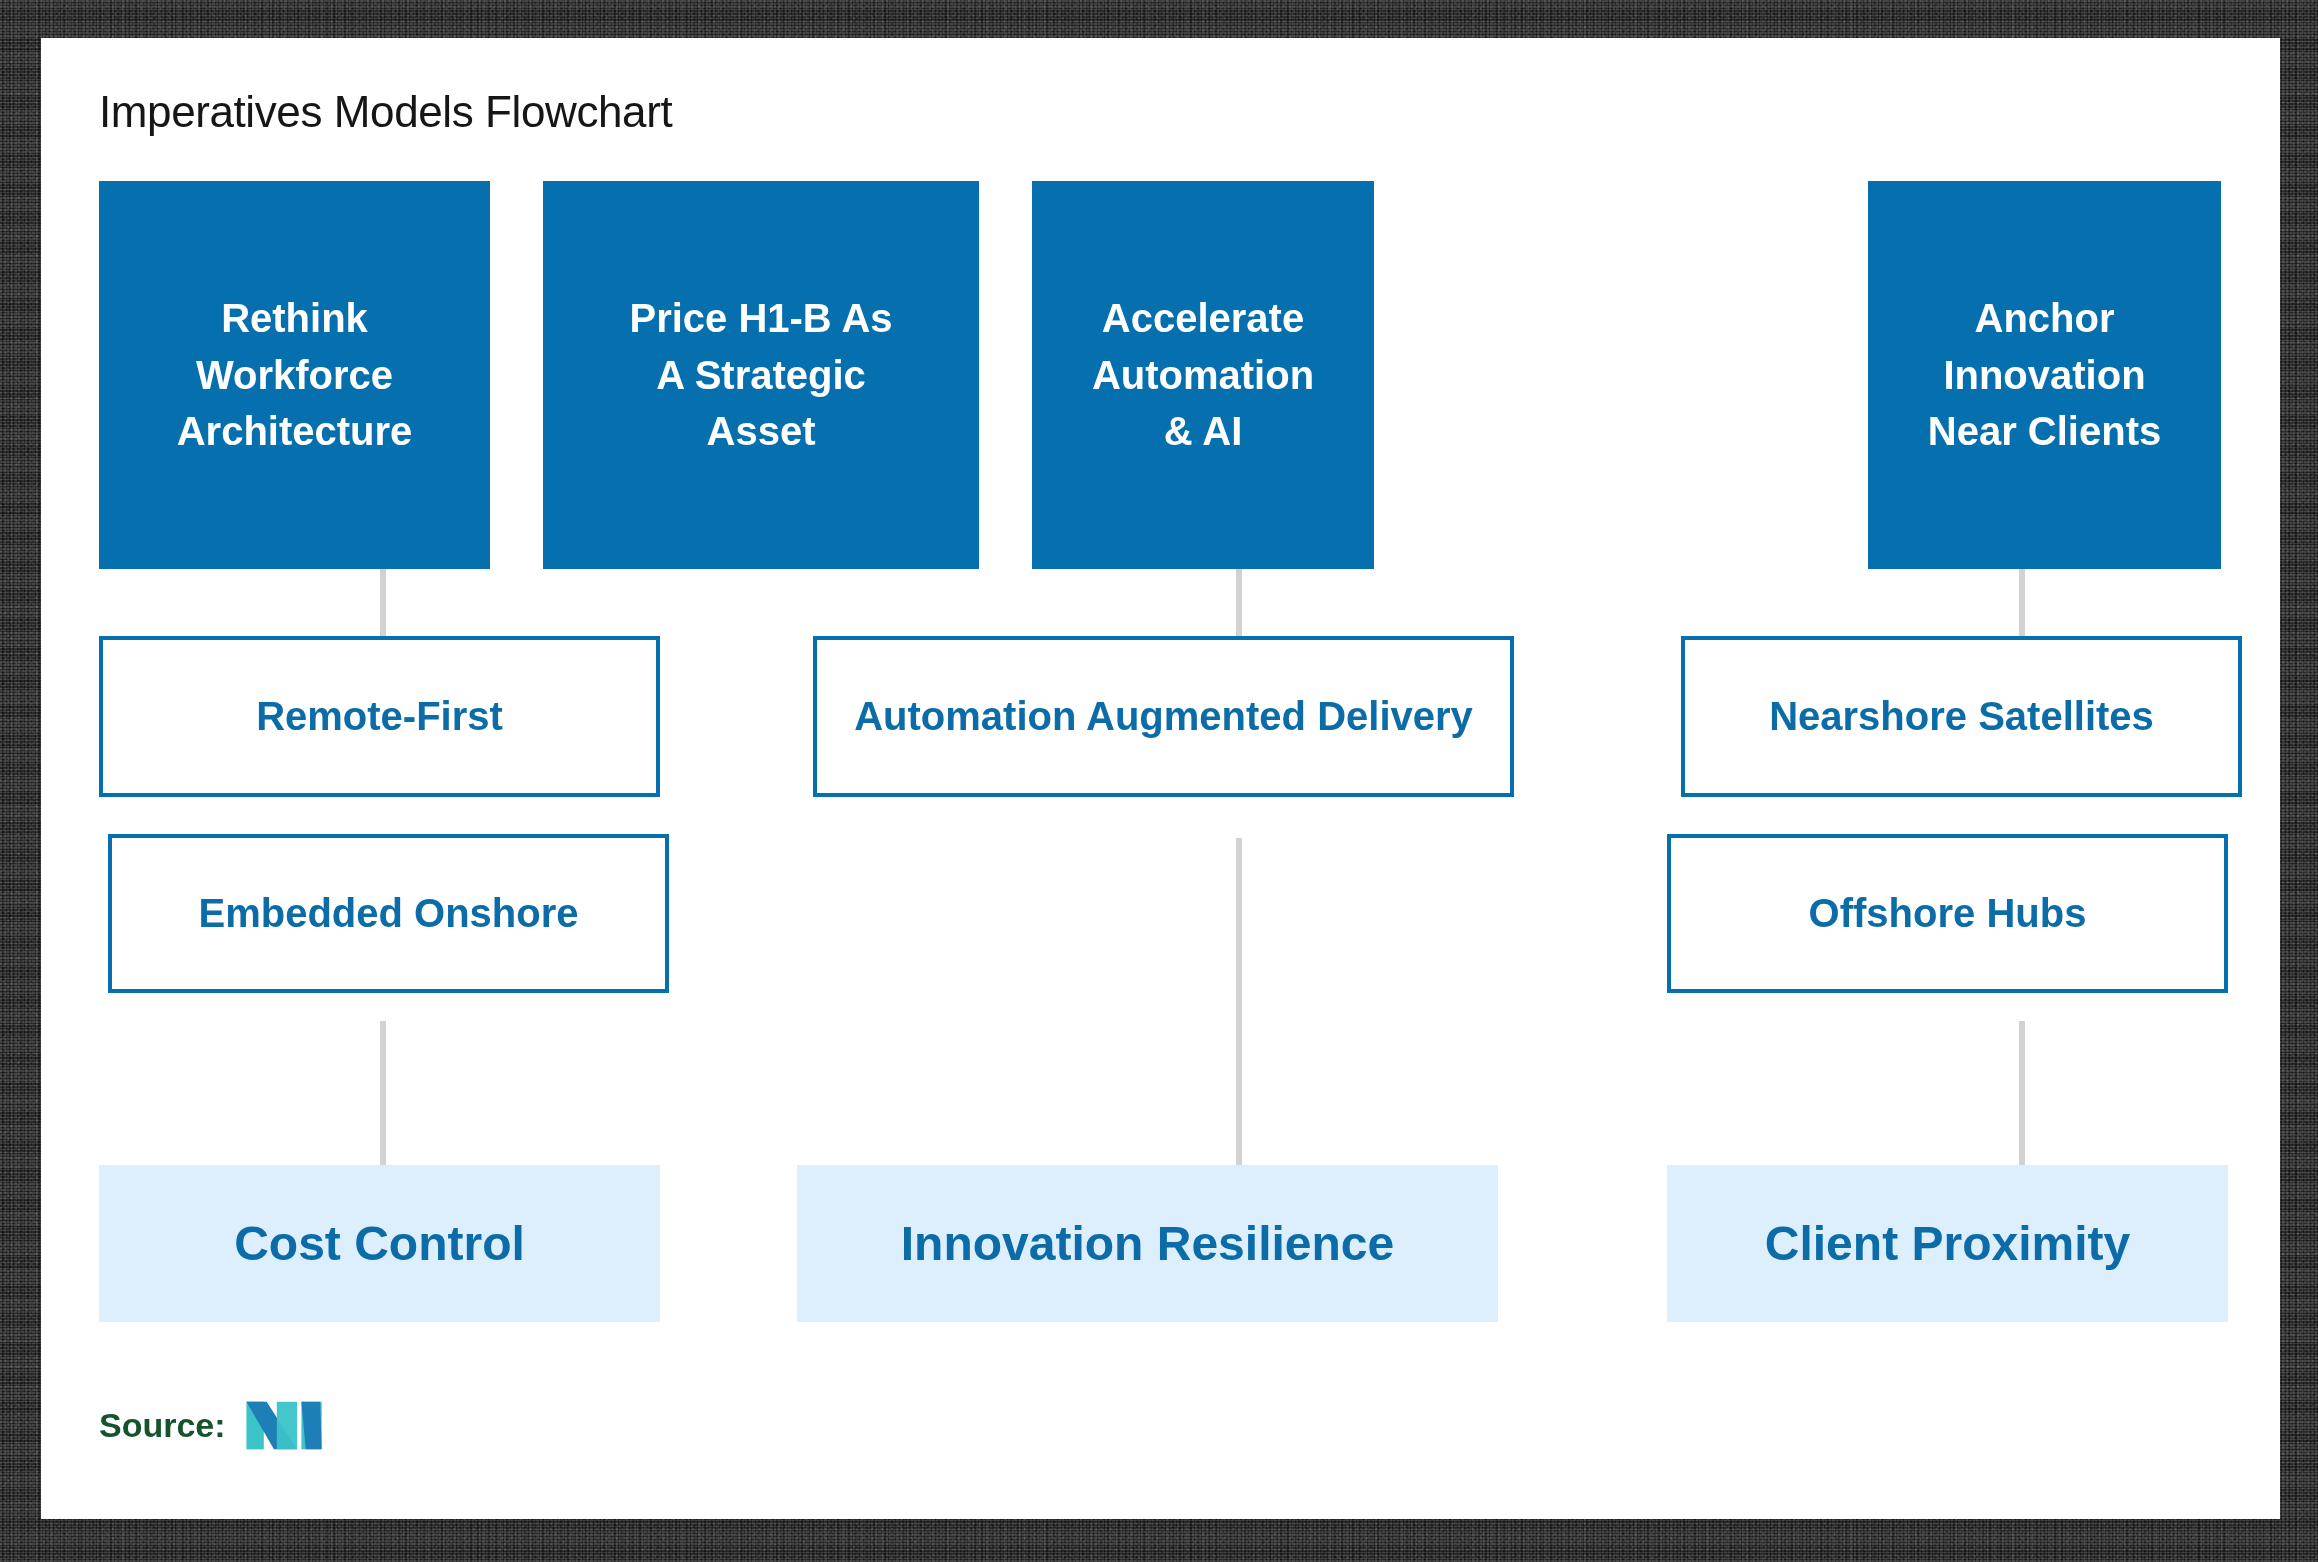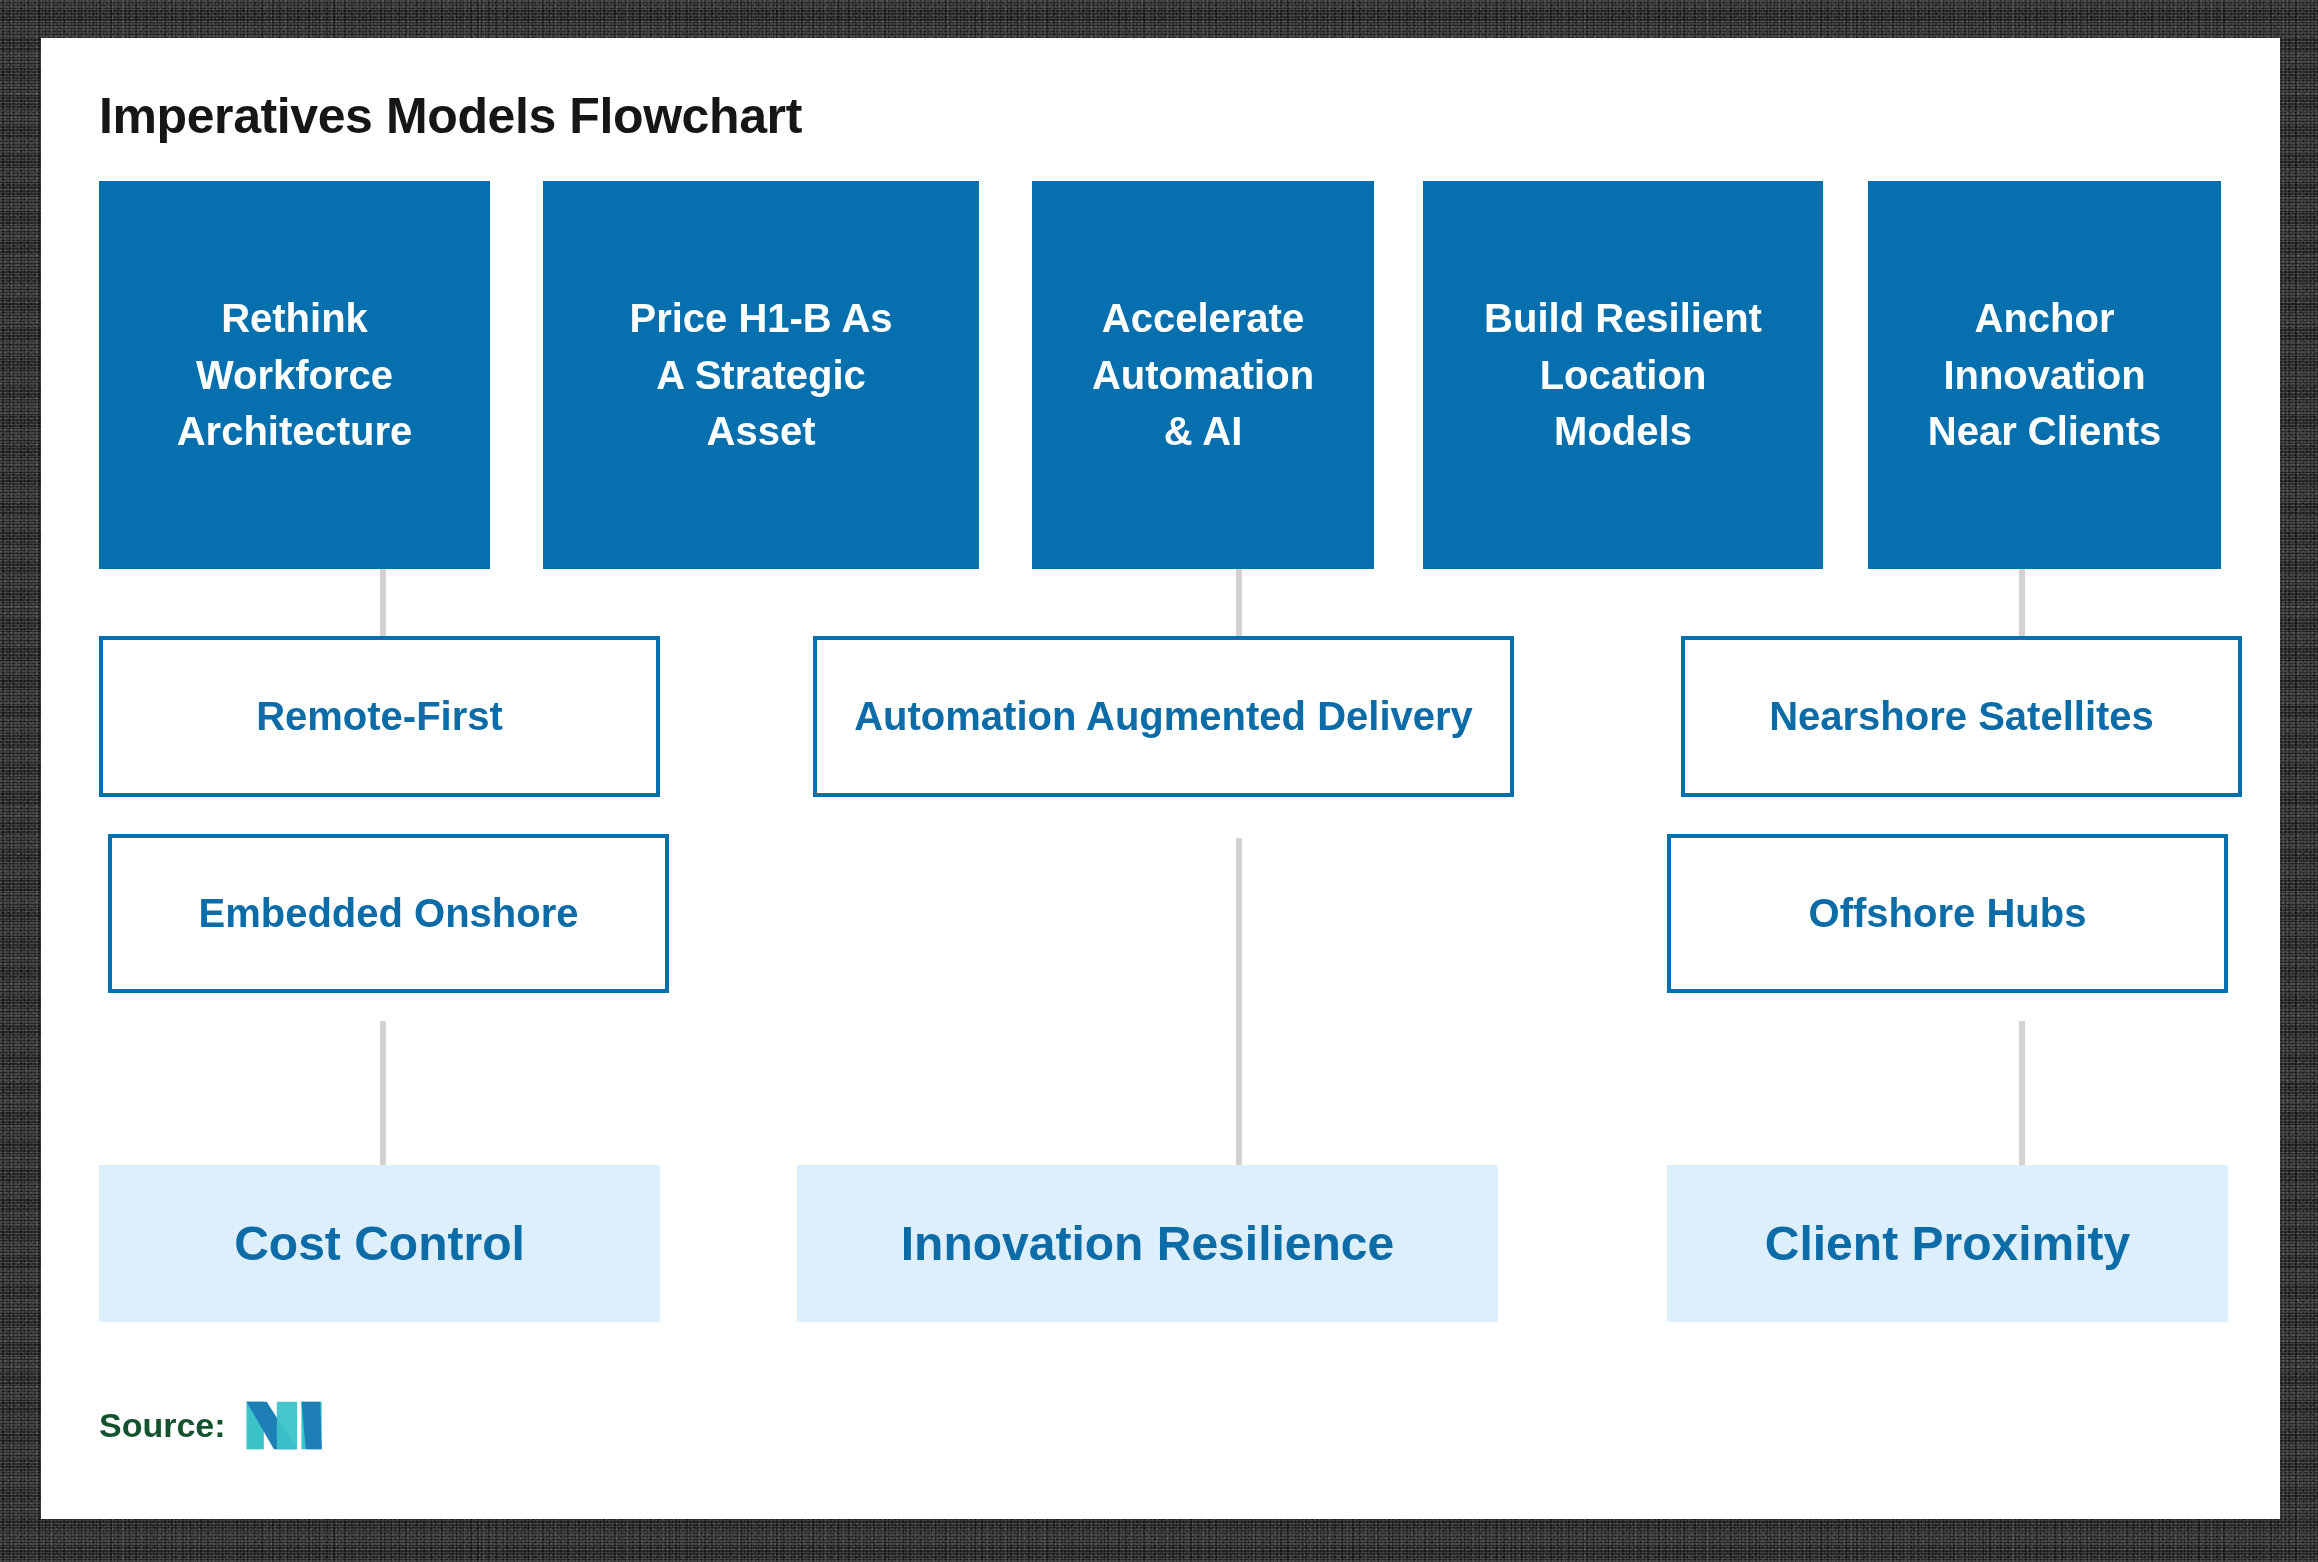--- a/index.html
+++ b/index.html
@@ -40,22 +40,22 @@
     left: 41px; top: 38px;
     width: 2239px;
     height: 1481px;
     background: #ffffff;
     z-index: 3;
   }
 
   .title {
     position: absolute;
     left: 58px; top: 49px;
-    font-size: 50px;
-    font-weight: bold;
+    font-size: 44px;
+    font-weight: normal;
     color: #161616;
     letter-spacing: -0.4px;
     white-space: nowrap;
   }
 
   
   .connector {
     position: absolute;
     width: 5.8px;
     background: #d2d2d2;
@@ -156,25 +156,20 @@
     <span>A Strategic</span>
     <span>Asset</span>
   </div>
 
   <div class="imperative" style="left:991px; width:342px;">
     <span>Accelerate</span>
     <span>Automation</span>
     <span>&amp; AI</span>
   </div>
 
-  <div class="imperative" style="left:1382px; width:400px;">
-    <span>Build Resilient</span>
-    <span>Location</span>
-    <span>Models</span>
-  </div>
 
   <div class="imperative" style="left:1827px; width:353px;">
     <span>Anchor</span>
     <span>Innovation</span>
     <span>Near Clients</span>
   </div>
 
   <div class="model" style="left:58px; top:598px; width:561px; height:161px;">
     <span>Remote-First</span>
   </div>

